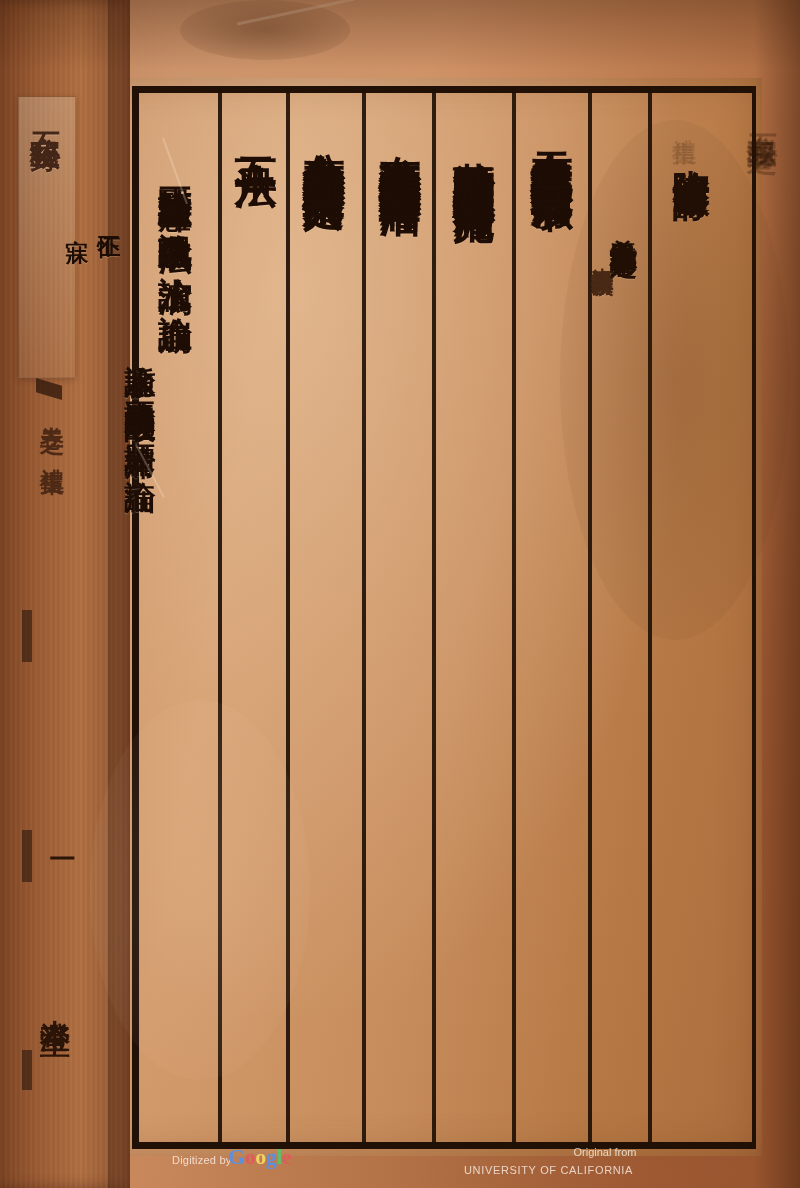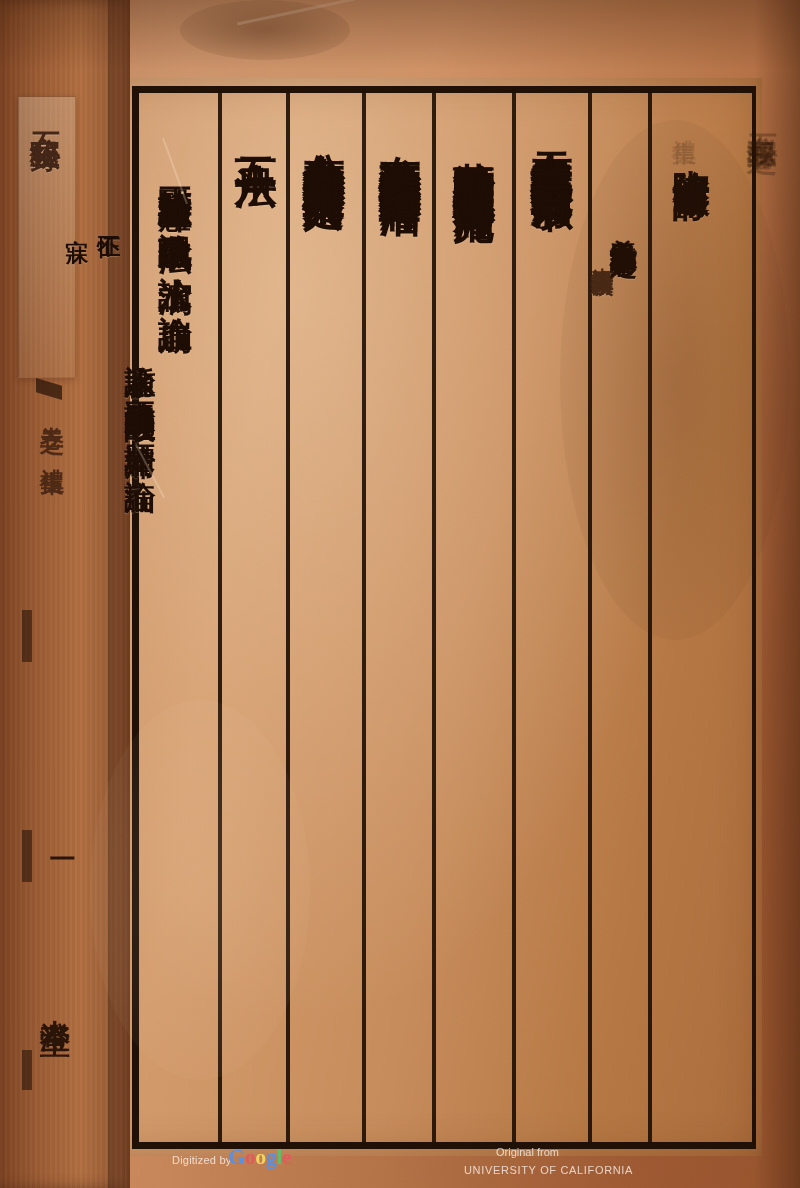--- a/index.html
+++ b/index.html
@@ -203,22 +203,22 @@
     font-size: 22px;
     font-family: "Liberation Serif", serif;
     letter-spacing: -0.5px;
   }
   .gword span { font-weight: 700; }
   .g1 { color: #5b8fe0; } .g2 { color: #e05b5b; }
   .g3 { color: #f2d261; } .g4 { color: #5b8fe0; }
   .g5 { color: #5fbf6a; } .g6 { color: #e05b5b; }
   .orig {
     position: absolute;
-    right: 144px; bottom: 30px;
-    text-align: left;
+    right: 135px; bottom: 30px;
+    text-align: center;
     width: 200px;
   }
   .univ {
     position: absolute;
     right: 116px; bottom: 12px;
     width: 260px;
     letter-spacing: .06em;
   }
   .edge-shadow {
     position: absolute;

